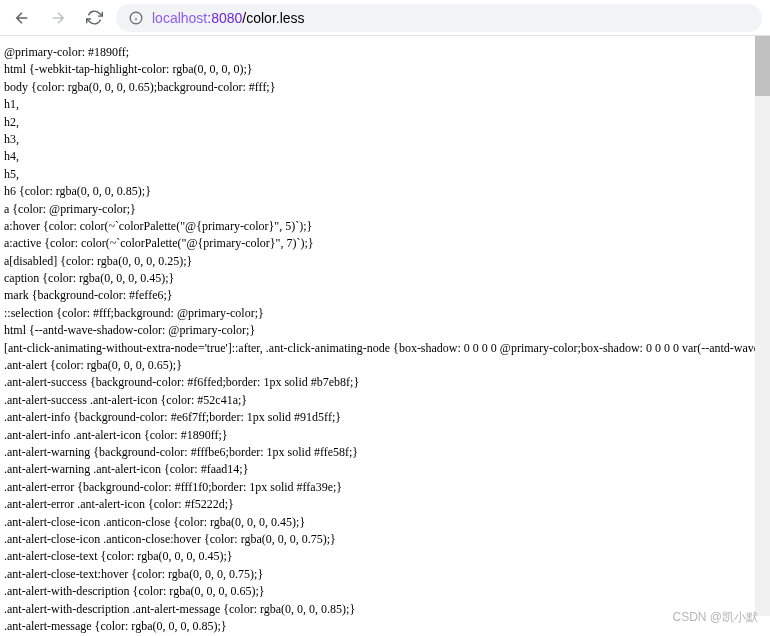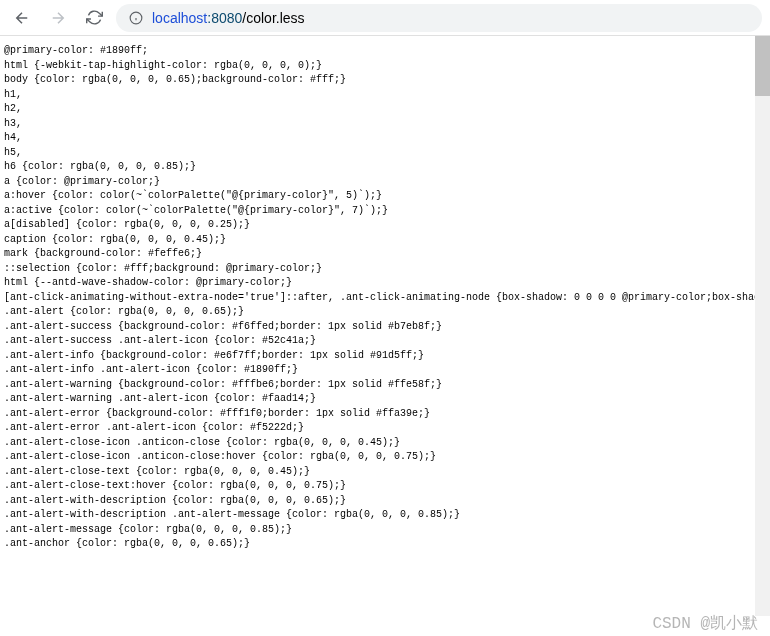--- a/index.html
+++ b/index.html
@@ -55,32 +55,32 @@
       display: flex;
       align-items: center;
       justify-content: center;
       color: #5f6368;
     }
     .url-text {
       font-family: Arial, sans-serif;
       font-size: 14px;
     }
     .url-host {
-      color: #1d4ed8;
+      color: #8b5cf6;
     }
     .url-port {
-      color: #0c4a6e;
+      color: #6d28d9;
     }
     .url-path {
       color: #000000;
     }
     .content {
       padding: 8px 4px;
-      font-family: Liberation Mono, monospace;
-      font-size: 10px;
+      font-family: Liberation Serif, serif;
+      font-size: 12px;
       line-height: 1.45;
       color: #000;
       white-space: pre;
       overflow: hidden;
       height: calc(100% - 36px);
       position: relative;
     }
     .code-line {
       display: block;
     }
@@ -96,25 +96,25 @@
       position: absolute;
       top: 0;
       right: 0;
       width: 15px;
       height: 60px;
       background: #c1c1c1;
       border-radius: 0;
     }
     .watermark {
       position: absolute;
-      bottom: 2px;
+      bottom: 10px;
       right: 12px;
-      font-size: 16px;
+      font-size: 12px;
       color: rgba(150,150,150,0.7);
-      font-family: Liberation Mono, monospace;
+      font-family: Liberation Sans, sans-serif;
     }
   </style>
 </head>
 <body>
 
 <div class="toolbar">
   <div class="nav-btn">
     <svg width="18" height="18" viewBox="0 0 24 24" fill="none" stroke="currentColor" stroke-width="2">
         <path d="M19 12H5M12 19l-7-7 7-7"></path>
       </svg>

